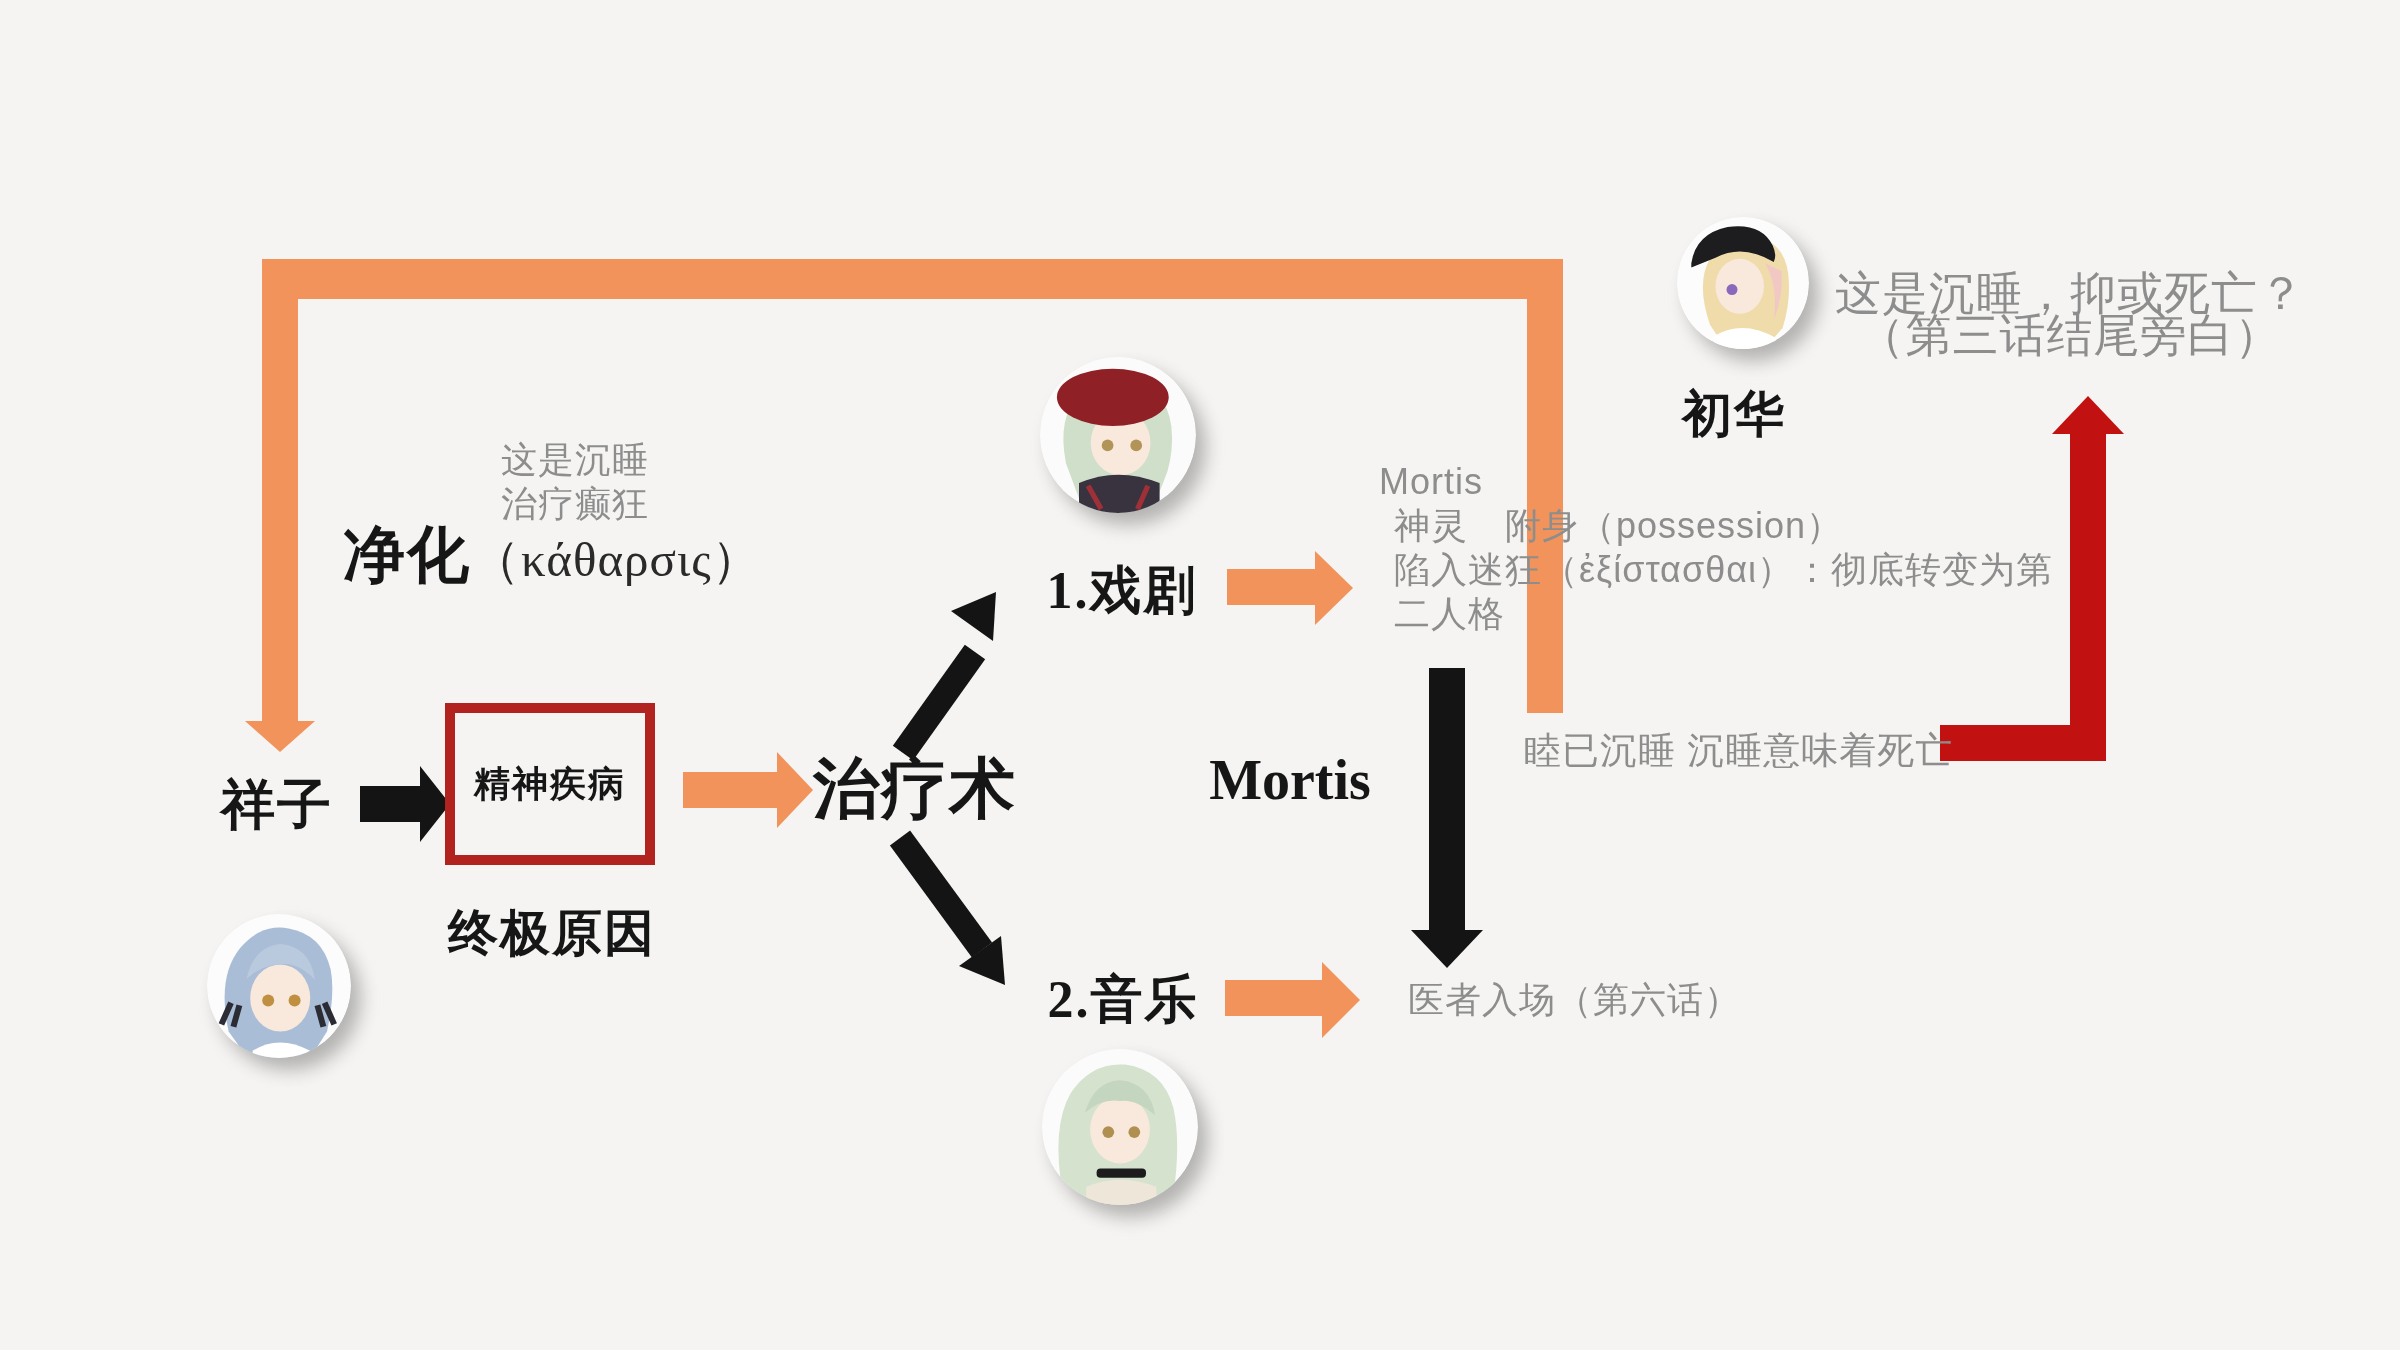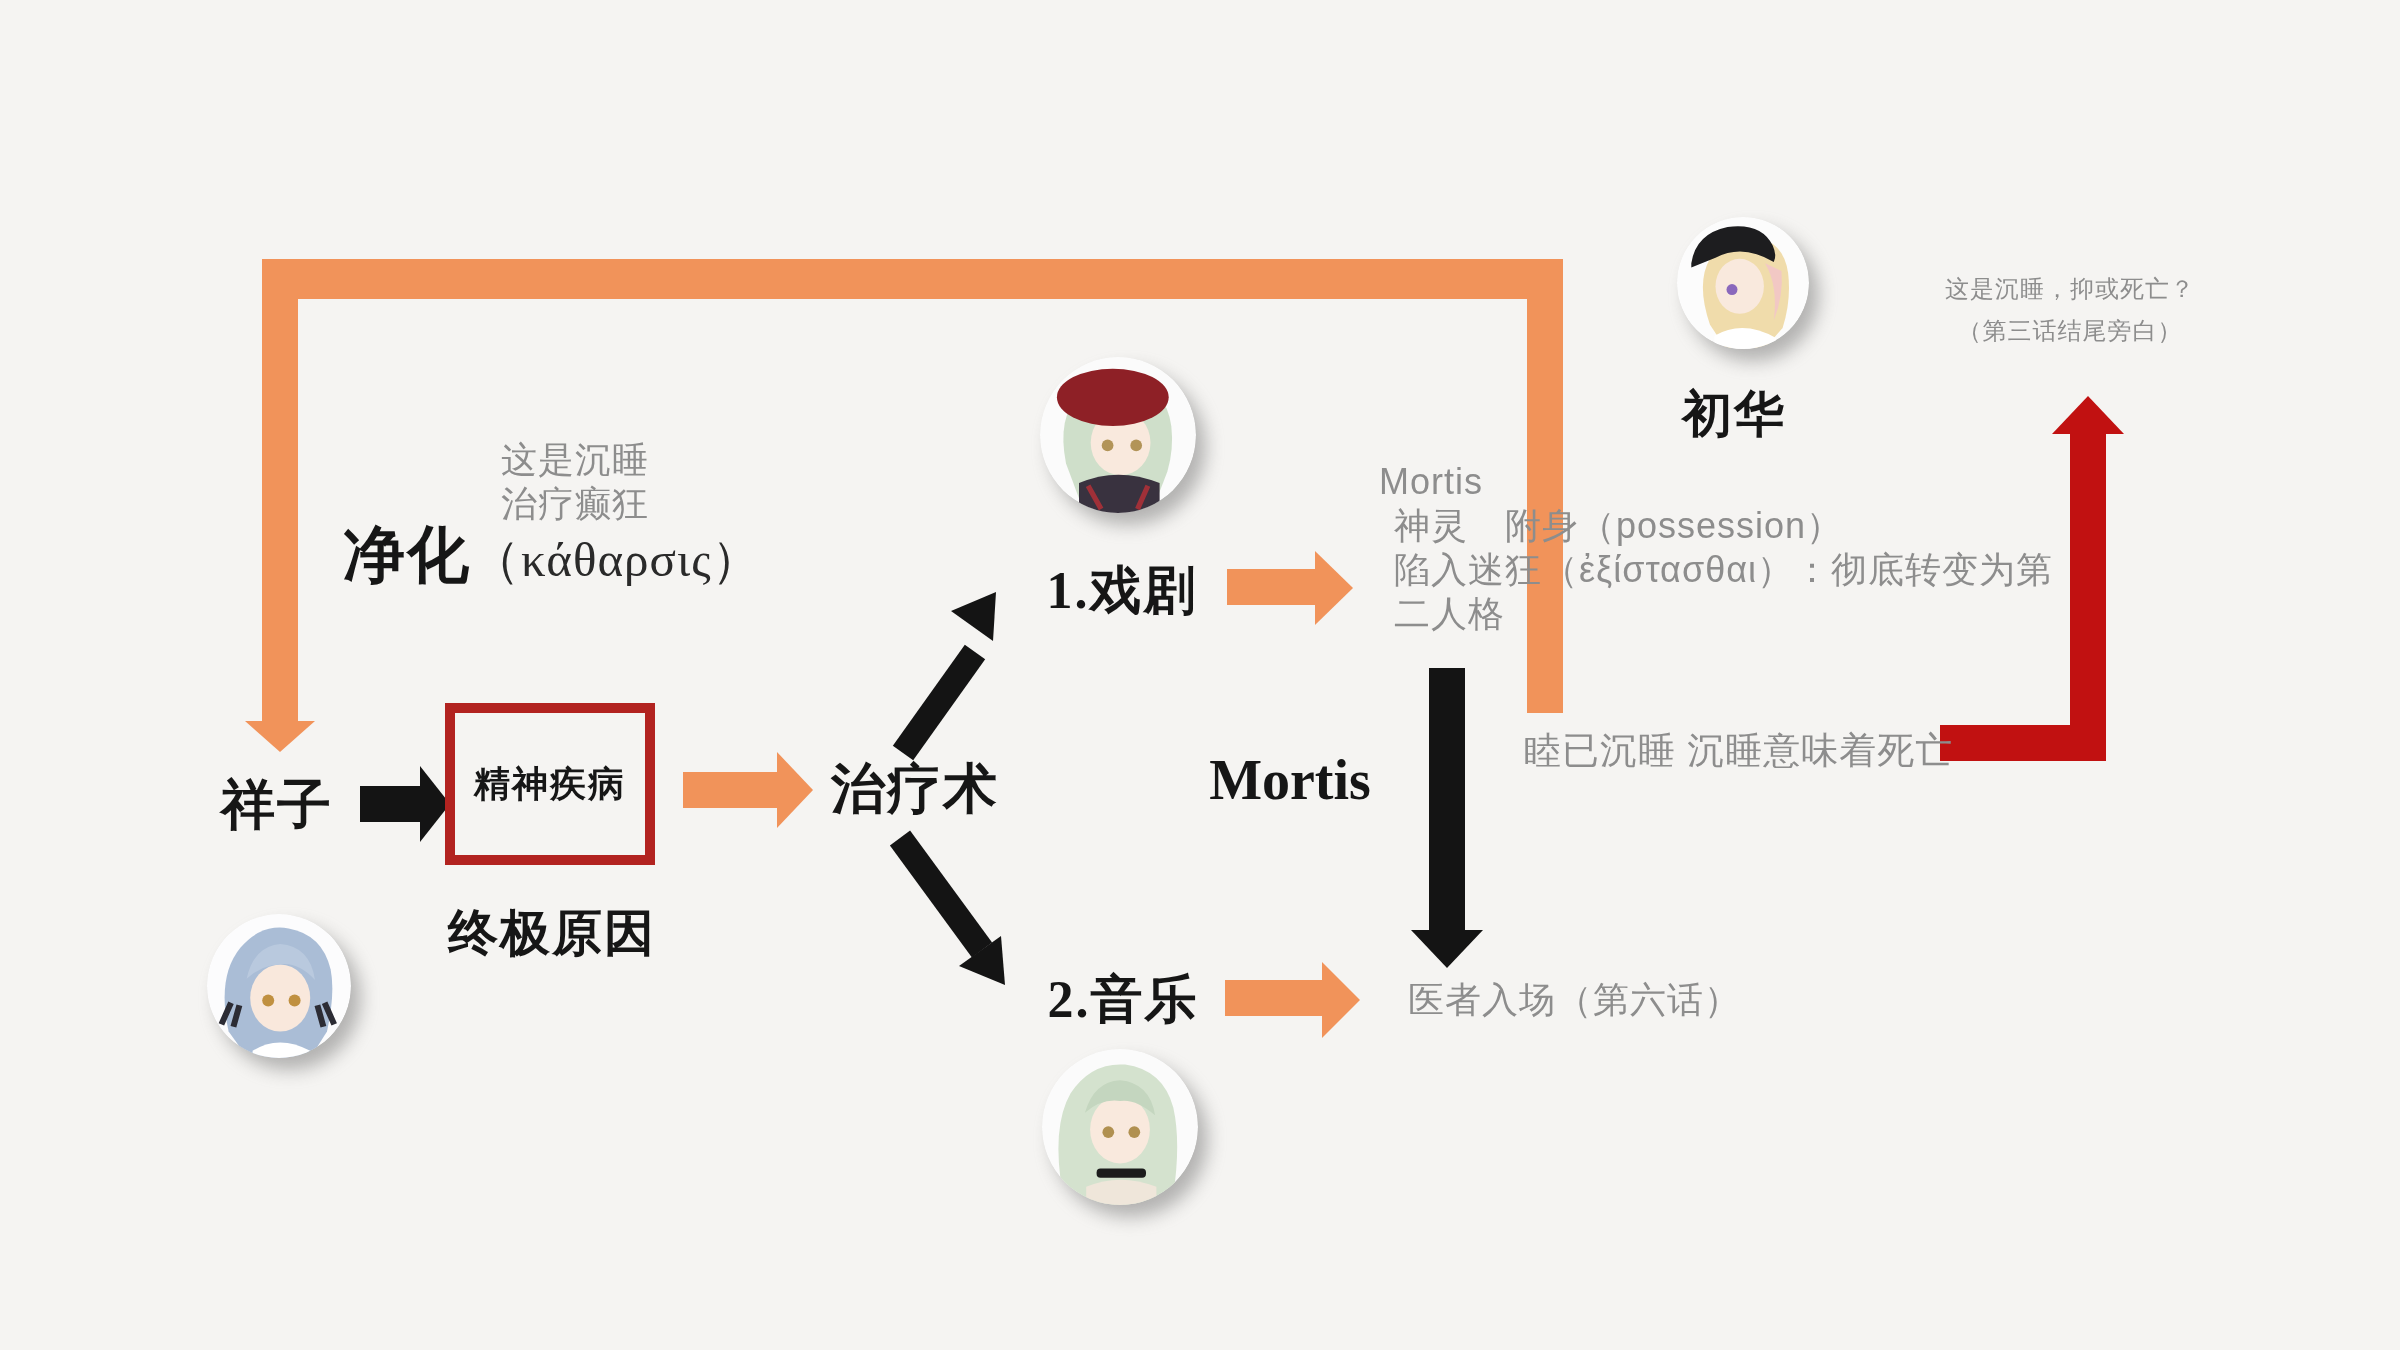--- a/index.html
+++ b/index.html
@@ -119,42 +119,42 @@
   <div class="abs txt ctr heading" style="left:277px;top:805px;font-size:54px;">祥子</div>
 
   <div class="abs txt red-box" style="left:445px;top:703px;width:190px;height:142px;">
     <span class="heading" style="font-size:36px;">精神疾病</span>
   </div>
 
   <div class="abs txt ctrx center-text" style="left:552px;top:905px;">
     <div class="heading" style="font-size:50px;line-height:56px;">终极原因</div>
   </div>
 
-  <div class="abs txt ctr heading" style="left:915px;top:789px;font-size:54px;">治疗术</div>
+  <div class="abs txt ctr heading" style="left:915px;top:789px;font-size:66px;">治疗术</div>
 
   <div class="abs txt ctr heading" style="left:1122px;top:591px;font-size:52px;">1.戏剧</div>
 
   <div class="abs txt ctr heading" style="left:1123px;top:1000px;font-size:52px;">2.音乐</div>
 
   <div class="abs txt gray-note" style="left:1379px;top:460px;font-size:36px;">
     <div class="line">Mortis</div>
     <div class="line indent">神灵　附身（possession）</div>
     <div class="line indent">陷入迷狂（ἐξίστασθαι）：彻底转变为第</div>
     <div class="line indent">二人格</div>
   </div>
 
   <div class="abs txt ctr heading" style="left:1290px;top:780px;font-size:56px;letter-spacing:0;">Mortis</div>
 
   <div class="abs txt gray-note" style="left:1524px;top:729px;font-size:37px;">睦已沉睡 沉睡意味着死亡</div>
 
   <div class="abs txt gray-note" style="left:1408px;top:978px;font-size:36px;">医者入场（第六话）</div>
 
   <div class="abs txt ctr heading" style="left:1734px;top:414px;font-size:50px;">初华</div>
 
-  <div class="abs txt ctrx gray-note center-text" style="left:2070px;top:268px;font-size:24px;line-height:42px;">
+  <div class="abs txt ctrx gray-note center-text" style="left:2070px;top:276px;font-size:46px;line-height:42px;font-family:Liberation Mono, monospace;">
     <div class="line">这是沉睡，抑或死亡？</div>
     <div class="line">（第三话结尾旁白）</div>
   </div>
 
   <div class="abs txt avatar" style="left:207px;top:914px;width:144px;height:144px;">
     <svg viewBox="0 0 120 120">
       <circle cx="60" cy="60" r="60" fill="#fcfcfd"></circle>
       <path d="M18 98 Q8 52 28 28 Q45 8 68 12 Q96 17 103 46 Q107 66 100 98 L86 120 H34 Z" fill="#aabdd6"></path>
       <ellipse cx="61" cy="70" rx="25" ry="28" fill="#f9e8dc"></ellipse>
       <path d="M33 54 Q39 27 61 25 Q86 27 90 55 Q76 40 61 42 Q46 42 33 54 Z" fill="#b9c9de"></path>

